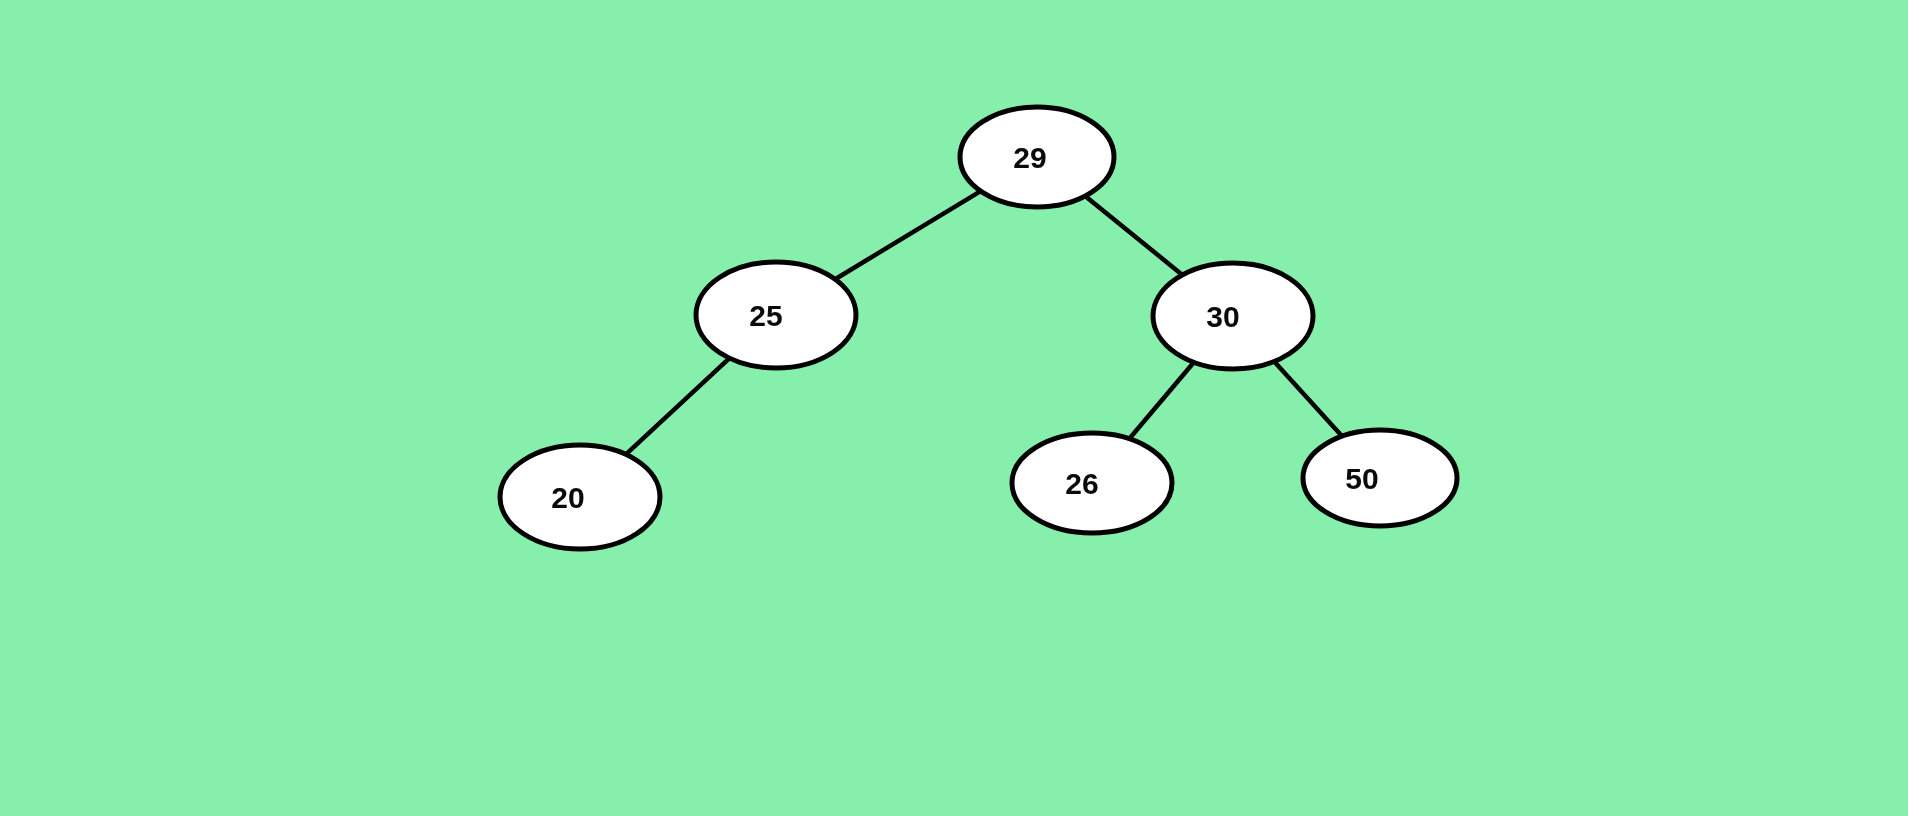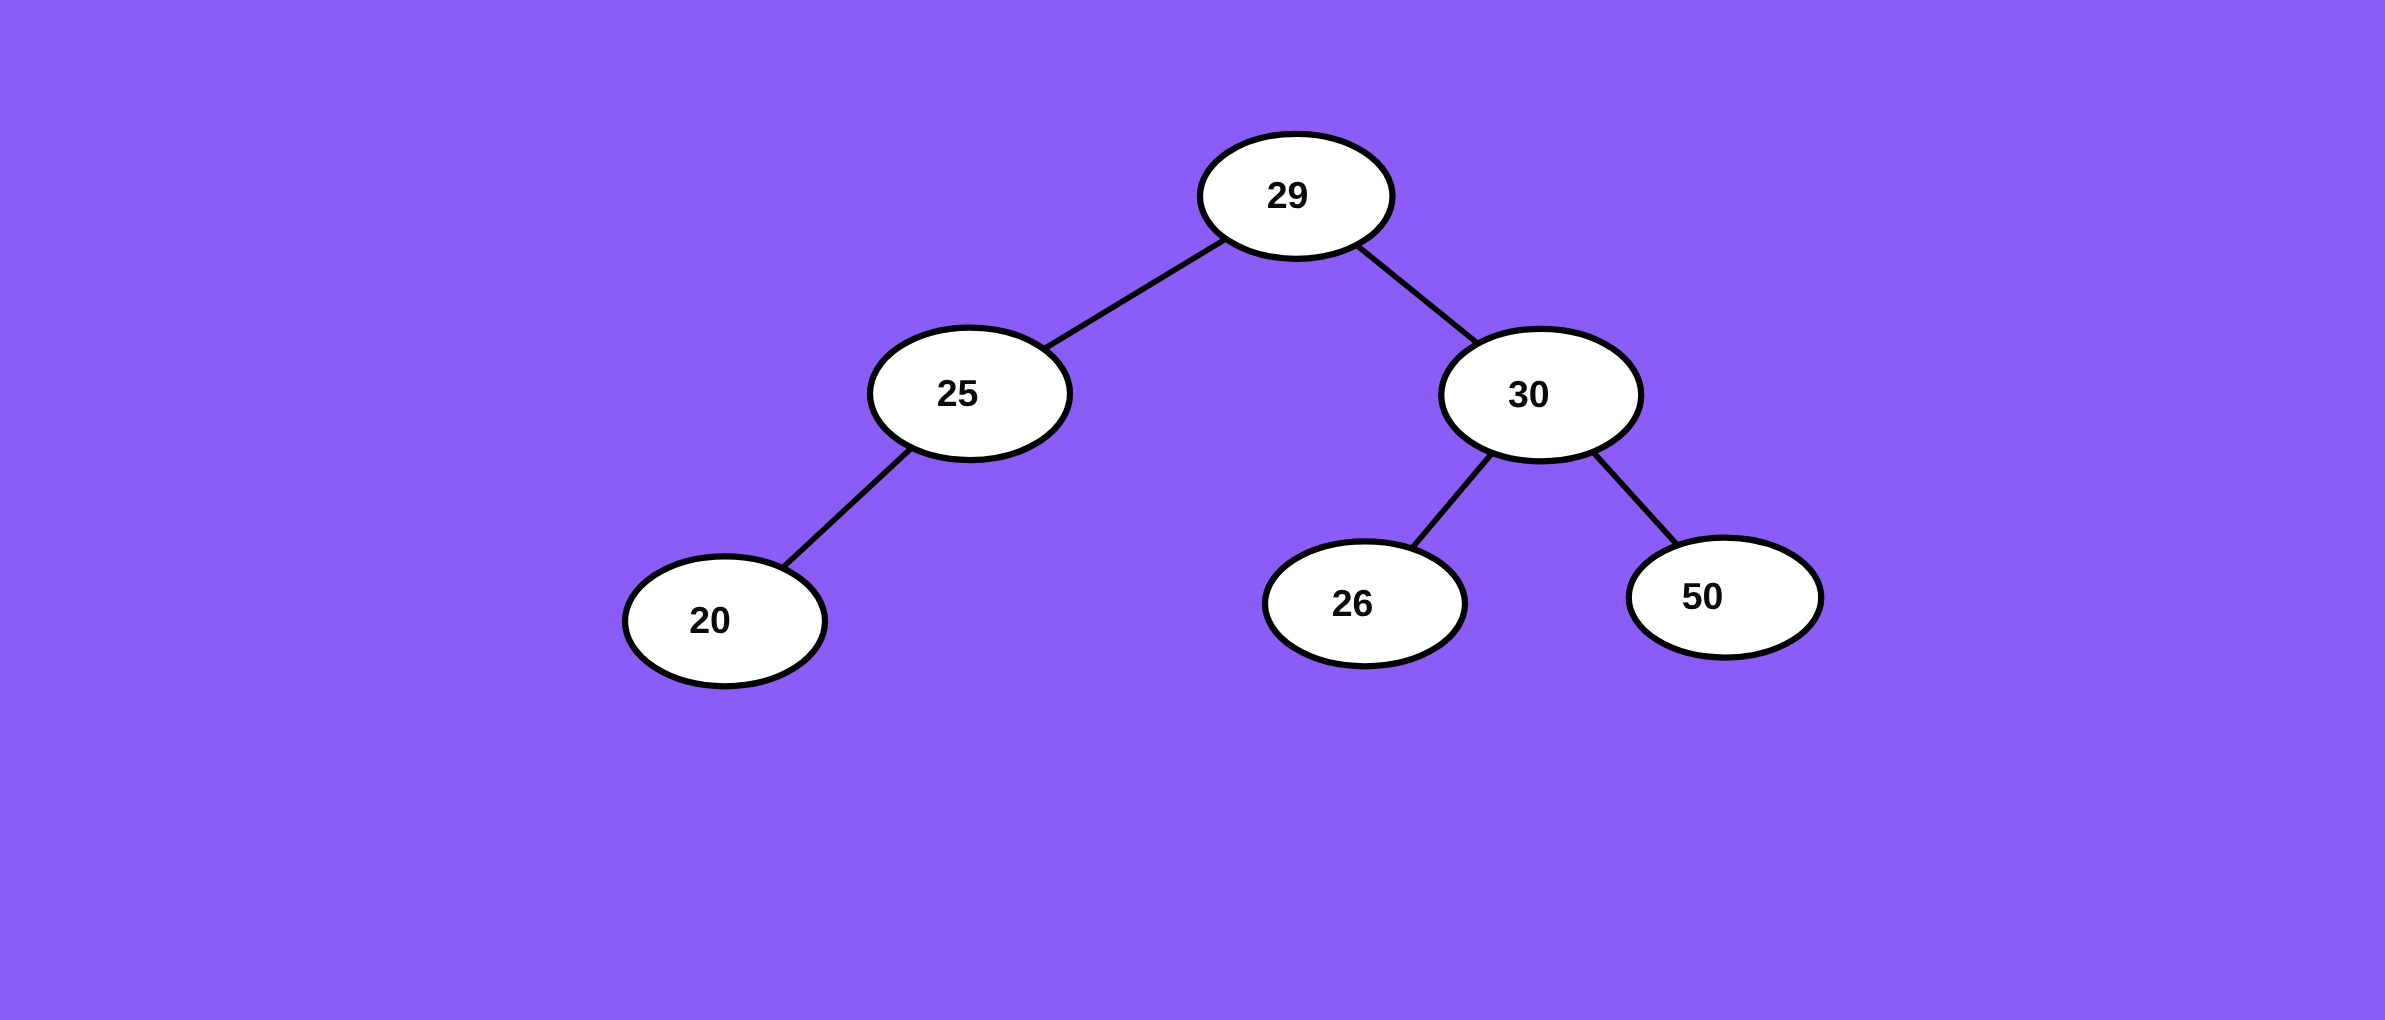--- a/index.html
+++ b/index.html
@@ -8,21 +8,21 @@
     background: #ffffff;
     width: 1908px;
     height: 816px;
     overflow: hidden;
     font-family: "Liberation Sans", sans-serif;
   }
   .canvas-wrap {
     position: relative;
     width: 1908px;
     height: 816px;
-    background: #8b5cf6;
+    background: #86efac;
   }
   svg {
     display: block;
   }
   .tree-node-label {
     font-family: "Liberation Sans", "DejaVu Sans", sans-serif;
     font-weight: bold;
     font-size: 30px;
     fill: #0a0a0a;
   }

